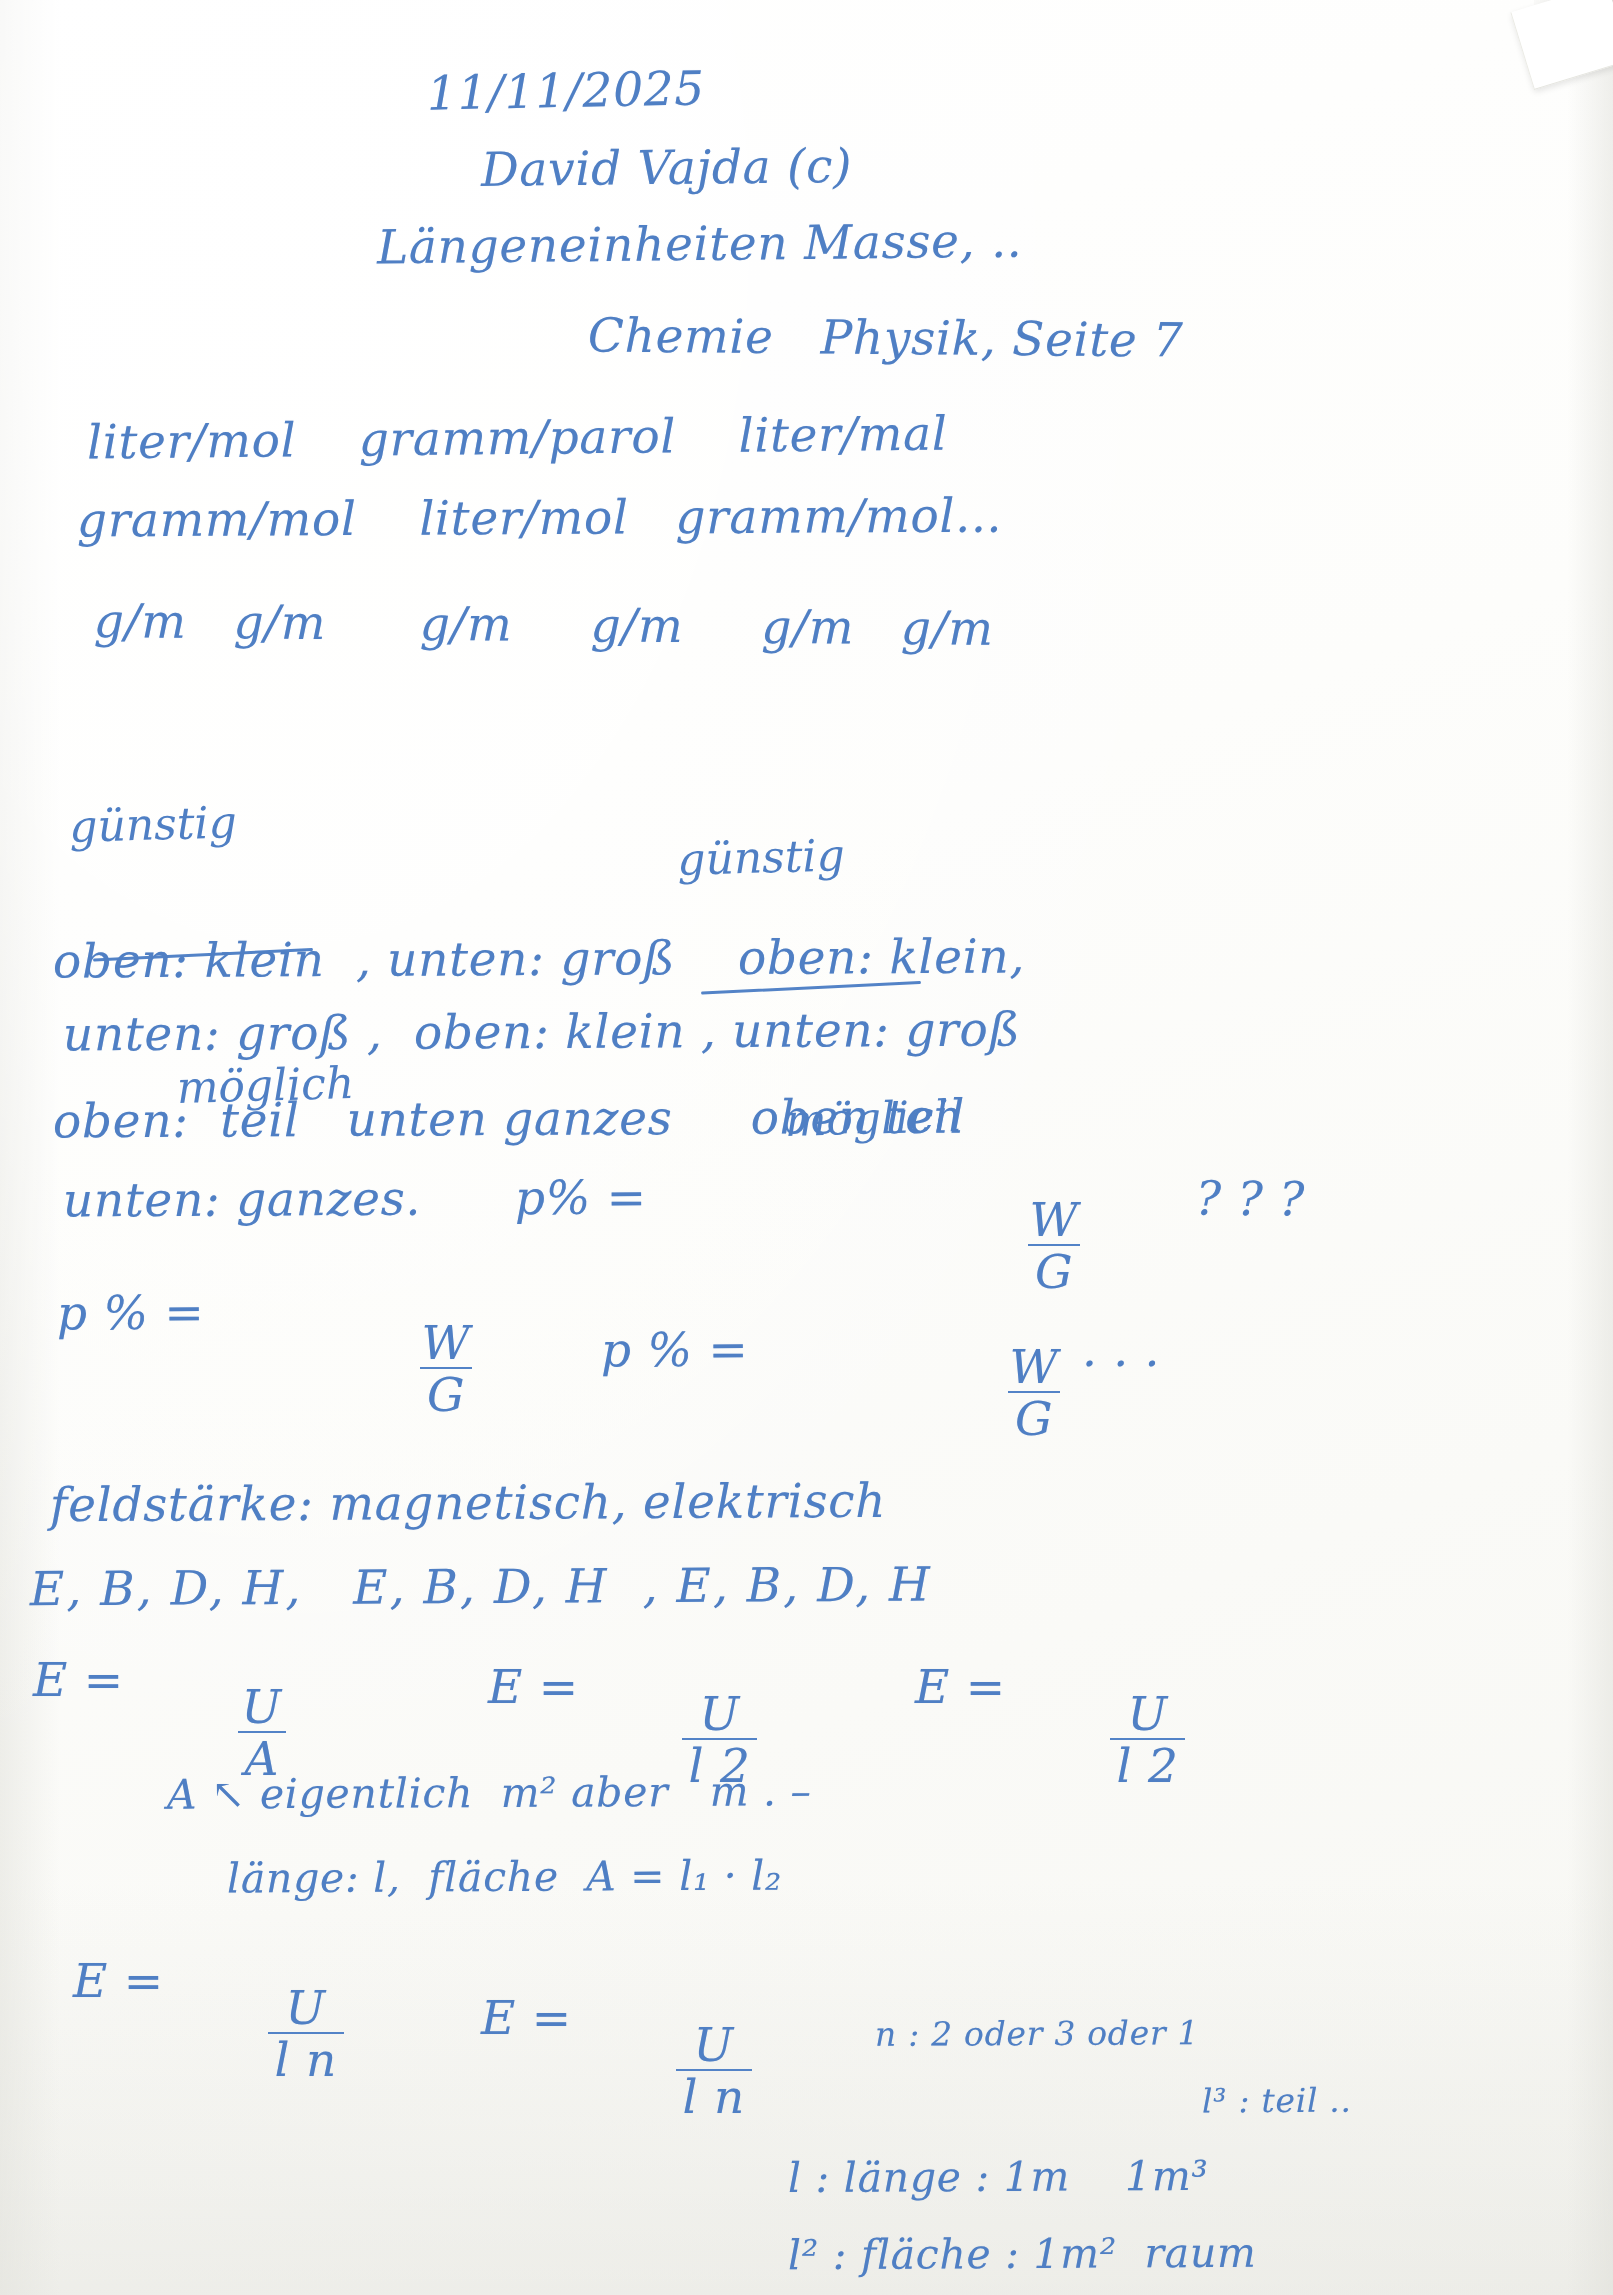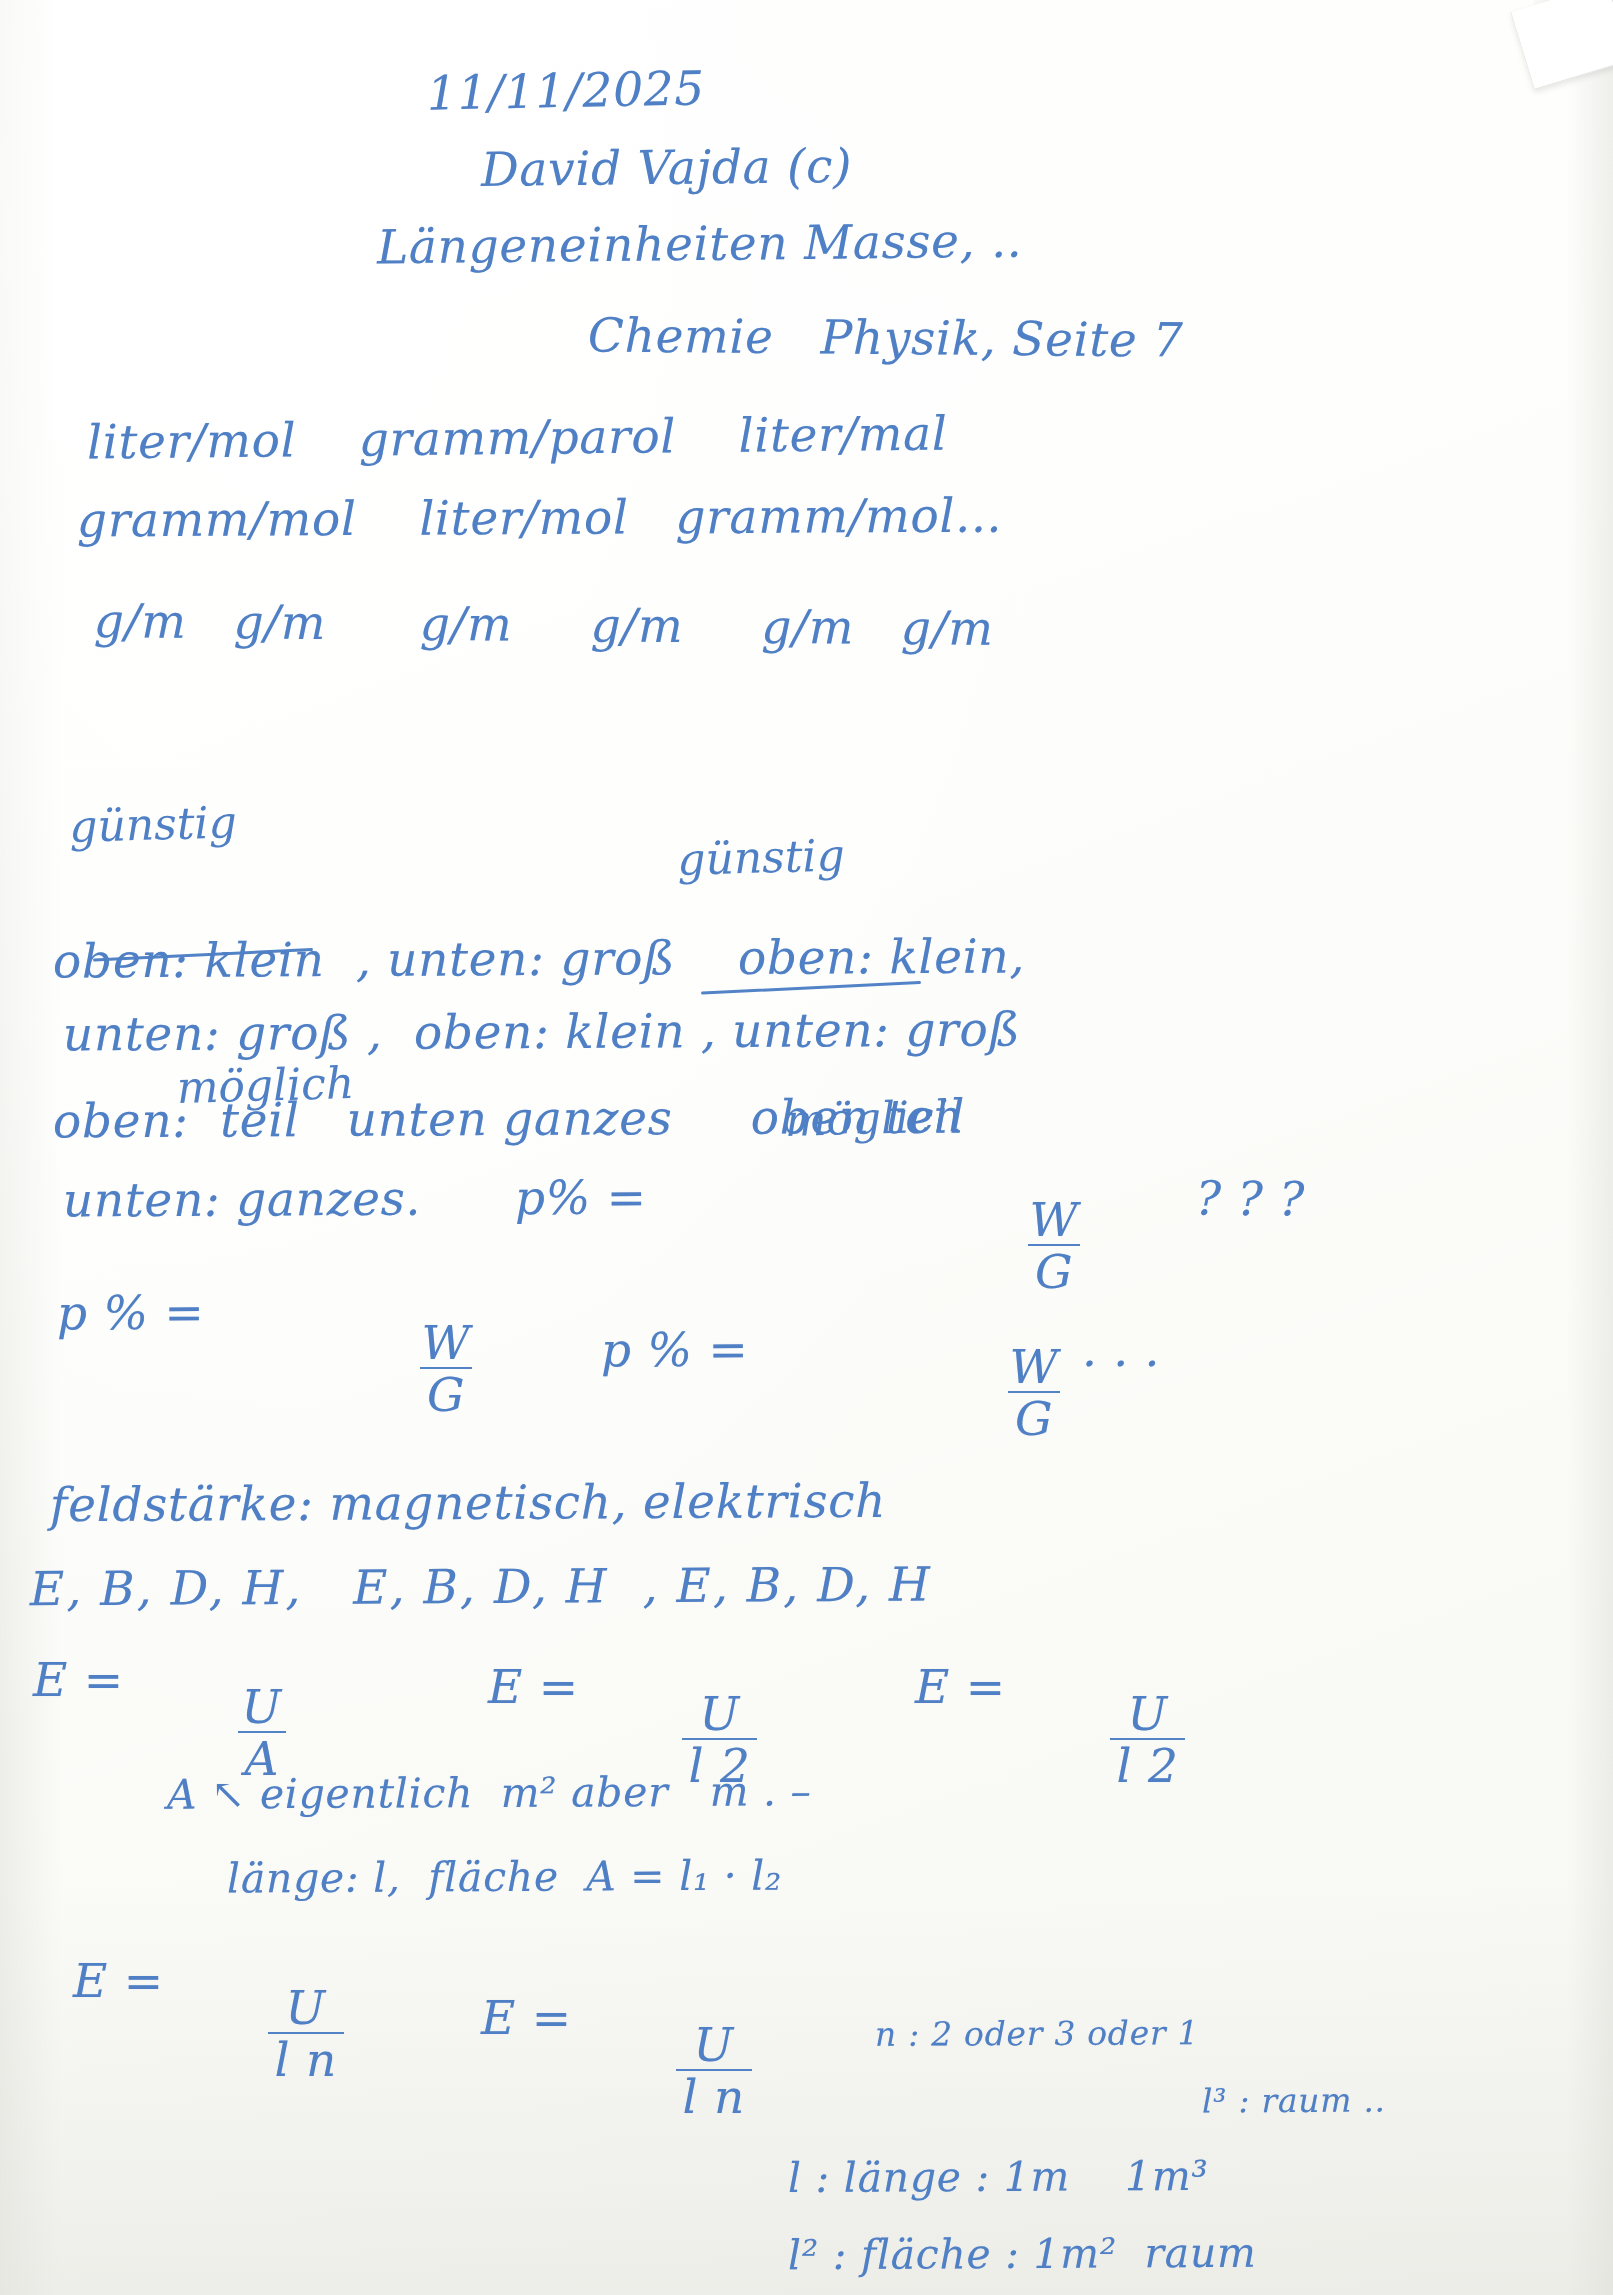--- a/index.html
+++ b/index.html
@@ -220,19 +220,19 @@
   <div class="hw lg" style="left:481px; top:1994px;">E =</div>
   <div class="hw lg" style="left:608px; top:1974px;">
     <span class="frac">
       <span class="num">U</span>
       <span class="den">l n</span>
     </span>
   </div>
 
   <div class="hw sm t5" style="left:875px; top:2017px;">n : 2 oder 3 oder 1</div>
 
-  <div class="hw sm t5" style="left:1202px; top:2084px;">l³ : raum ..</div>
+  <div class="hw sm t5" style="left:1202px; top:2084px;">l³ : teil ..</div>
 
   <div class="hw md t5" style="left:788px; top:2157px;">l : länge : 1m    1m³</div>
 
   <div class="hw md t5" style="left:788px; top:2234px;">l² : fläche : 1m²  raum</div>
 </div>
 
 
 </body></html>

